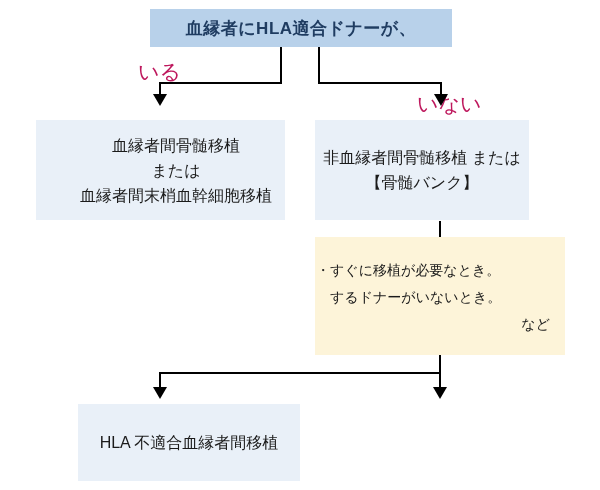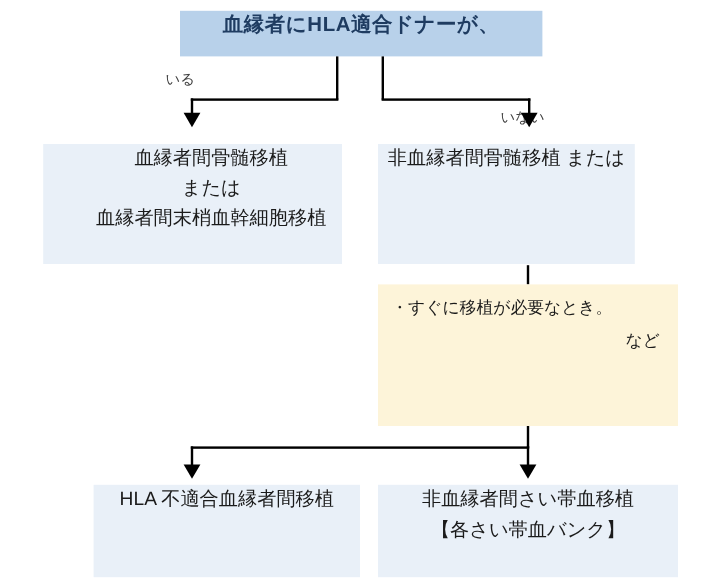--- a/index.html
+++ b/index.html
@@ -1,27 +1,27 @@
 <!DOCTYPE html>
 <html><head>
 <meta charset="utf-8">
 <style>
   html,body{margin:0;padding:0;background:#ffffff;}
   .canvas{
     position:relative;width:600px;height:490px;background:#ffffff;overflow:hidden;
     font-family:"Liberation Sans","DejaVu Sans",sans-serif;color:#1a1a1a;
   }
-  .box{position:absolute;display:flex;flex-direction:column;align-items:center;text-align:center;box-sizing:border-box;}
+  .box{position:absolute;display:flex;flex-direction:column;justify-content:center;align-items:center;text-align:center;box-sizing:border-box;}
   .blue-box{background:#e9f0f8;font-size:16px;line-height:25px;color:#1b1b1b;}
   .top-box{background:#b8d1ea;color:#1f3c61;font-weight:bold;font-size:17px;letter-spacing:0.5px;}
-  .note-box{background:#fdf4d9;font-size:14px;line-height:27px;align-items:flex-start;text-align:left;padding:6px 15px 4px 11px;}
+  .note-box{background:#fdf4d9;font-size:14px;line-height:27px;align-items:flex-start;text-align:left;padding:6px 15px 4px 1px;}
   .note-suffix{width:100%;text-align:right;}
   .line{position:absolute;background:#000000;}
   .arrowhead{position:absolute;width:0;height:0;border-left:7px solid transparent;border-right:7px solid transparent;border-top:12px solid #000000;}
-  .branch-label{position:absolute;font-size:12px;color:#404040;}
+  .branch-label{position:absolute;font-size:21px;color:#be185d;}
 </style>
 </head>
 <body>
 
 <div class="canvas">
 
   <div class="box top-box" style="left:150px;top:9px;width:302px;height:38px;">
     <div>血縁者にHLA適合ドナーが、</div>
   </div>
 
@@ -39,39 +39,37 @@
   <div class="arrowhead" style="left:434px;top:94px;"></div>
 
   <div class="box blue-box" style="left:36px;top:120px;width:249px;height:100px;padding-left:31px;">
     <div>血縁者間骨髄移植</div>
     <div>または</div>
     <div>血縁者間末梢血幹細胞移植</div>
   </div>
 
   <div class="box blue-box" style="left:315px;top:120px;width:214px;height:100px;">
     <div>非血縁者間骨髄移植 または</div>
+    <div>【骨髄バンク】</div>
   </div>
 
   <div class="line" style="left:439px;top:221px;width:2px;height:16px;"></div>
 
   <div class="box note-box" style="left:315px;top:237px;width:250px;height:118px;">
     <div>・すぐに移植が必要なとき。</div>
+    <div>　するドナーがいないとき。</div>
     <div class="note-suffix">など</div>
   </div>
 
   <div class="line" style="left:439px;top:355px;width:2px;height:18px;"></div>
   <div class="line" style="left:159px;top:372px;width:282px;height:2px;"></div>
 
   <div class="line" style="left:159px;top:372px;width:2px;height:16px;"></div>
   <div class="arrowhead" style="left:153px;top:387px;"></div>
   <div class="line" style="left:439px;top:372px;width:2px;height:16px;"></div>
   <div class="arrowhead" style="left:433px;top:387px;"></div>
 
   <div class="box blue-box" style="left:36px;top:404px;width:222px;height:77px;margin-left:42px;">
     <div>HLA 不適合血縁者間移植</div>
   </div>
 
-  <div class="box blue-box" style="left:315px;top:404px;width:250px;height:77px;line-height:26px;">
-    <div>非血縁者間さい帯血移植</div>
-    <div>【各さい帯血バンク】</div>
-  </div>
 
 </div>
 
 </body></html>

